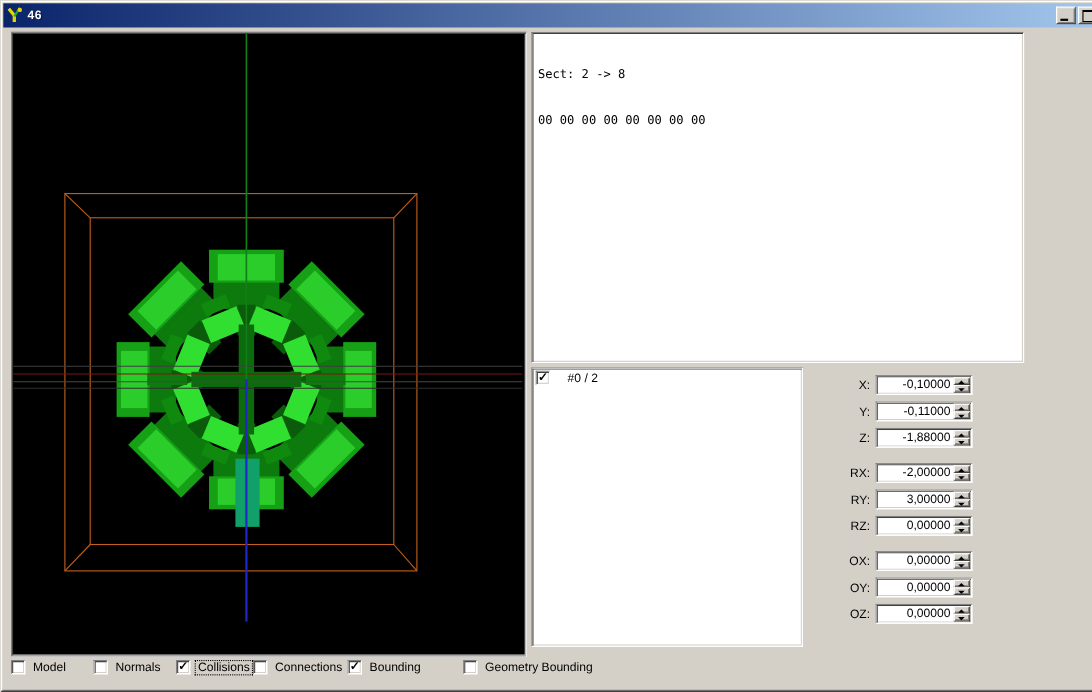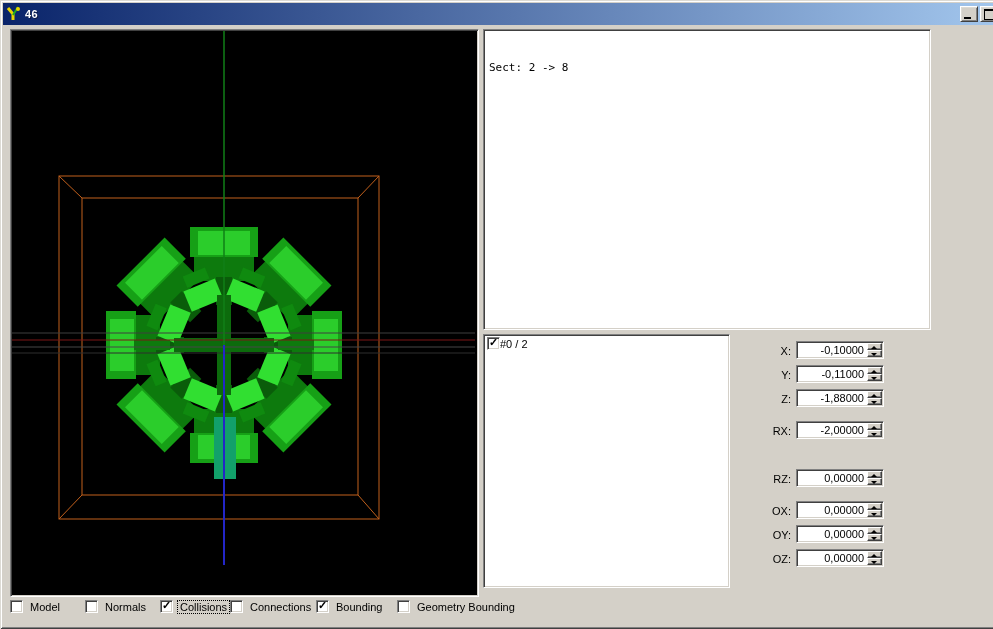--- a/index.html
+++ b/index.html
@@ -39,21 +39,21 @@
   .viewport svg{display:block;margin:1px;}
   .info-panel{
     position:absolute;left:483px;top:29px;width:448px;height:301px;background:#fff;
     font-family:"DejaVu Sans Mono","Liberation Mono",monospace;font-size:11px;line-height:14px;
     color:#000;padding:0;box-sizing:border-box;
   }
   .info-inner{padding:3px 5px;white-space:pre;}
   .listbox{
     position:absolute;left:483px;top:334px;width:247px;height:254px;background:#fff;box-sizing:border-box;
   }
-  .list-item{display:flex;align-items:center;gap:0;padding:2px 3px;font-size:11px;color:#000;}
+  .list-item{display:flex;align-items:center;gap:16px;padding:2px 3px;font-size:11px;color:#000;}
   
   .cb{
     width:13px;height:13px;background:#fff;flex:0 0 auto;position:relative;
     border:1px solid;border-color:#808080 #fff #fff #808080;
     box-shadow: inset 1px 1px 0 #404040, inset -1px -1px 0 #d4d0c8;
     box-sizing:border-box;
   }
   .cb.checked::after{
     content:"\2713";position:absolute;left:1px;top:-2px;font-size:11px;font-weight:bold;color:#000;
   }
@@ -173,20 +173,21 @@
       </g>
 
       <line x1="212" y1="0" x2="212" y2="314" stroke="#117f17" stroke-width="1.5"></line>
       <line x1="212" y1="314" x2="212" y2="534" stroke="#2326c8" stroke-width="2"></line>
     </svg>
   </div>
 
   <div class="info-panel sunken">
     <div class="info-inner">
       <div>Sect: 2 -&gt; 8</div>
+      <div>00 00 00 00 00 00 00 00</div>
     </div>
   </div>
 
   <div class="listbox sunken">
     <div class="list-item">
       <span class="cb checked"></span>
       <span>#0 / 2</span>
     </div>
   </div>
 
@@ -223,20 +224,30 @@
   <div class="spinrow" style="top:421px">
     <span class="spinlabel">RX:</span>
     <span class="spinfield sunken">
       <span class="spinvalue">-2,00000</span>
       <span class="spinner">
           <span class="spinbtn up"></span>
           <span class="spinbtn down"></span>
         </span>
     </span>
   </div>
+  <div class="spinrow" style="top:445px">
+    <span class="spinlabel">RY:</span>
+    <span class="spinfield sunken">
+      <span class="spinvalue">3,00000</span>
+      <span class="spinner">
+          <span class="spinbtn up"></span>
+          <span class="spinbtn down"></span>
+        </span>
+    </span>
+  </div>
   <div class="spinrow" style="top:469px">
     <span class="spinlabel">RZ:</span>
     <span class="spinfield sunken">
       <span class="spinvalue">0,00000</span>
       <span class="spinner">
           <span class="spinbtn up"></span>
           <span class="spinbtn down"></span>
         </span>
     </span>
   </div>
@@ -284,18 +295,18 @@
     <span class="optlabel focused">Collisions</span>
   </label>
   <label class="optrow" style="left:230px">
     <span class="cb"></span>
     <span class="optlabel">Connections</span>
   </label>
   <label class="optrow" style="left:316px">
     <span class="cb checked"></span>
     <span class="optlabel">Bounding</span>
   </label>
-  <label class="optrow" style="left:397px">
+  <label class="optrow" style="left:421px">
     <span class="cb"></span>
     <span class="optlabel">Geometry Bounding</span>
   </label>
 
 </div>
 
 </body></html>

